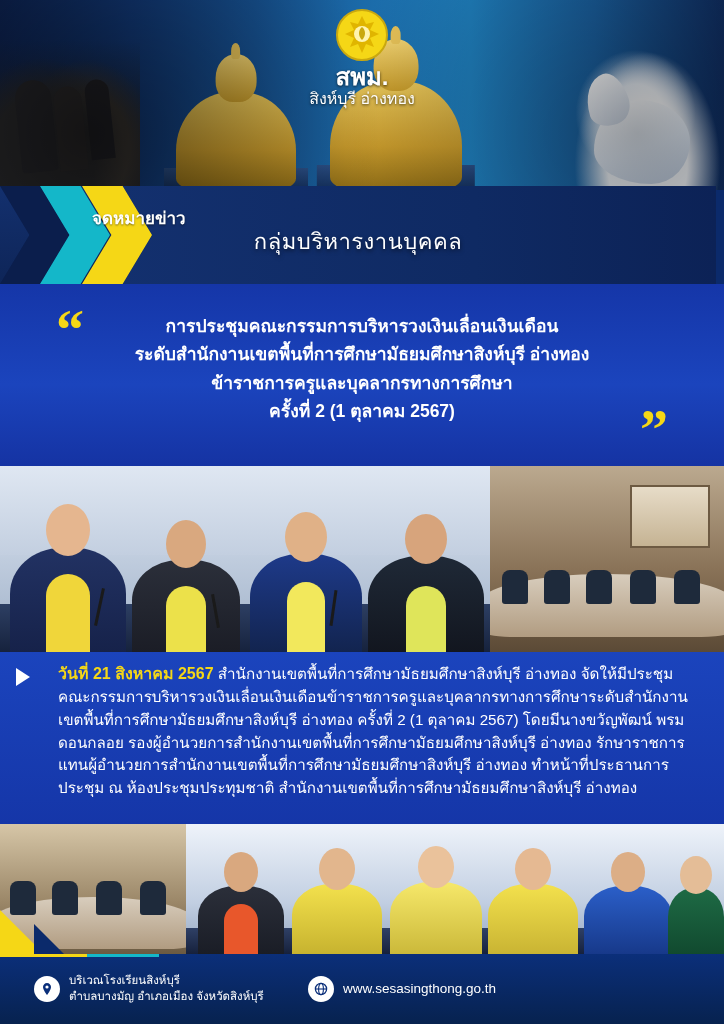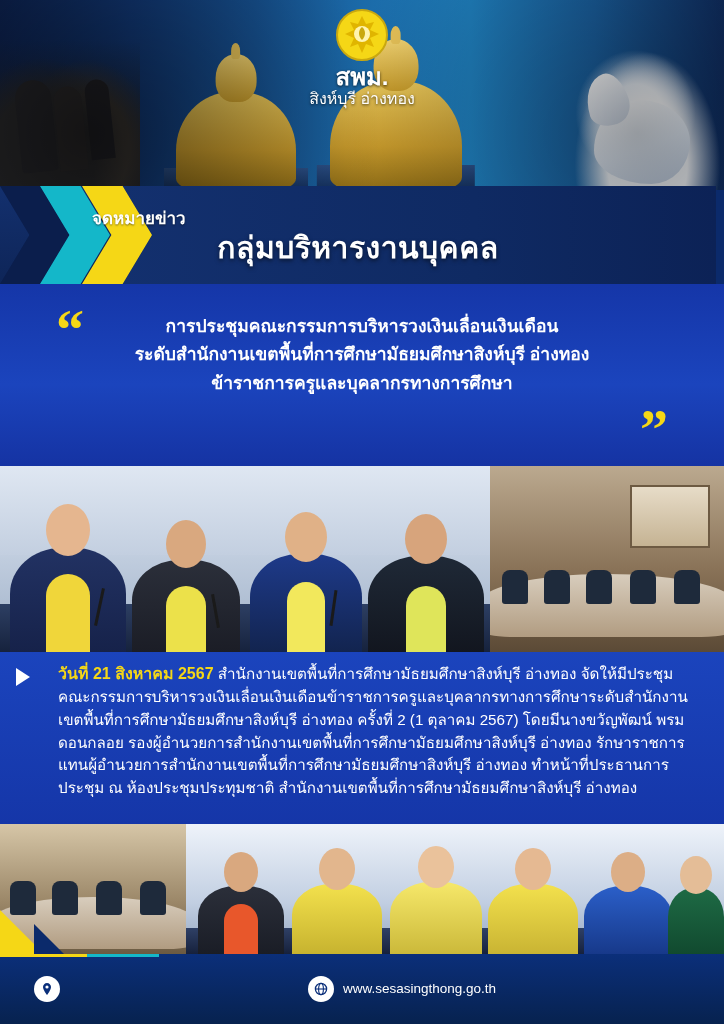--- a/index.html
+++ b/index.html
@@ -119,21 +119,21 @@
     position:absolute; left: 112px; top: 0; right:0; height: 98px;
     background: linear-gradient(90deg, #13306e 0%, #0f2a63 60%, #0c2256 100%);
   }
   .tagline {
     position:absolute; left: 92px; top: 18px;
     color:#ffffff; font-size: 17px; font-weight: bold;
     text-shadow: 0 1px 2px rgba(0,0,0,.5);
   }
   .ribbon-title {
     position:absolute; left: 0; right: 0; top: 38px; text-align:center;
-    color:#ffffff; font-size: 30px; font-weight: bold; letter-spacing: .5px;
+    color:#ffffff; font-size: 22px; font-weight: normal; letter-spacing: .5px;
     text-shadow: 0 2px 4px rgba(0,0,0,.55);
   }
   .issue-pill {
     position:absolute; left:50%; top: 82px; transform: translateX(-50%);
     background:#f5d716; color:#0e2558; font-size: 12.5px; font-weight: bold;
     padding: 4px 26px; border-radius: 3px; white-space: nowrap; z-index: 6;
   }
 
   
   .headline {
@@ -296,20 +296,21 @@
     <div class="ribbon-title">กลุ่มบริหารงานบุคคล</div>
   </div>
 
   <div class="headline">
     <span class="quote-open">“</span>
     <span class="quote-close">”</span>
     <div class="headline-lines">
       <div>การประชุมคณะกรรมการบริหารวงเงินเลื่อนเงินเดือน</div>
       <div>ระดับสำนักงานเขตพื้นที่การศึกษามัธยมศึกษาสิงห์บุรี อ่างทอง</div>
       <div>ข้าราชการครูและบุคลากรทางการศึกษา</div>
+      <div>ครั้งที่ 2 (1 ตุลาคม 2567)</div>
     </div>
   </div>
 
   <div class="photos1">
     <div class="photo p-main">
       <div class="room-bg"></div>
       <div class="wall-panel"></div>
       <div class="row-seats"></div>
 
       <div class="person" style="left:10px;width:116px;height:150px;">
@@ -415,20 +416,24 @@
   <div class="footer">
     <div class="footer-accent"></div>
 
     <div class="f-item f-addr">
       <span class="f-circle">
         <svg width="14" height="14" viewBox="0 0 14 14">
           <path d="M7 1C4.8 1 3 2.8 3 5c0 3 4 8 4 8s4-5 4-8c0-2.2-1.8-4-4-4z" fill="#0b2f7a"></path>
           <circle cx="7" cy="5" r="1.6" fill="#ffffff"></circle>
         </svg>
       </span>
+      <span class="f-text">
+        <span>บริเวณโรงเรียนสิงห์บุรี</span><br>
+        <span>ตำบลบางมัญ อำเภอเมือง จังหวัดสิงห์บุรี</span>
+      </span>
     </div>
 
 
     <div class="f-item f-web">
       <span class="f-circle">
         <svg width="14" height="14" viewBox="0 0 14 14">
           <circle cx="7" cy="7" r="5.6" fill="none" stroke="#0b2f7a" stroke-width="1.3"></circle>
           <ellipse cx="7" cy="7" rx="2.4" ry="5.6" fill="none" stroke="#0b2f7a" stroke-width="1.1"></ellipse>
           <line x1="1.4" y1="7" x2="12.6" y2="7" stroke="#0b2f7a" stroke-width="1.1"></line>
         </svg>

